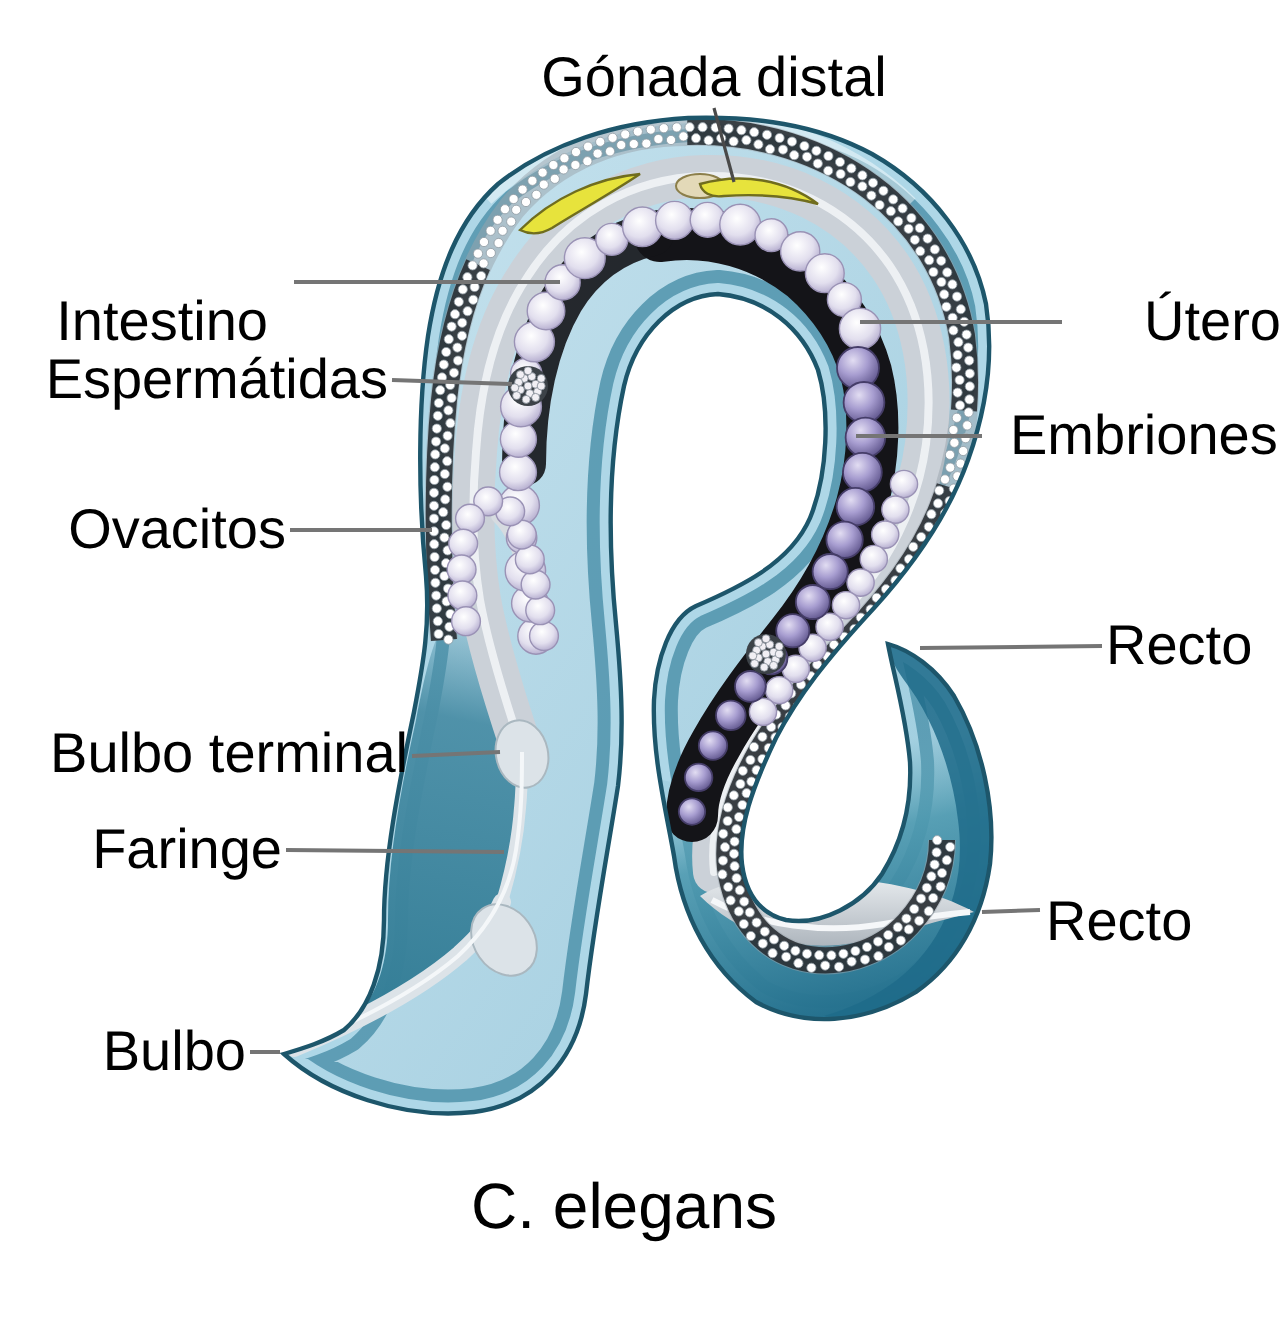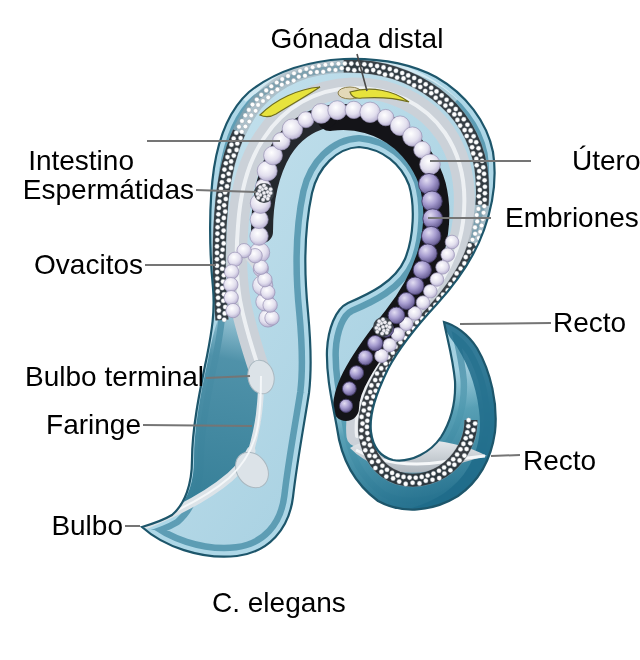--- a/index.html
+++ b/index.html
@@ -2,22 +2,22 @@
 <html style="--c-label_text: #000000; --c-leader_line: #757575; --c-body_light: #aed7e7; --c-body_edge_teal: #4f93ab; --c-interior_teal: #44899f; --c-tail_dark: #1f6b89; --c-outline: #1d566b; --c-intestine_gray: #cbd1d8; --c-uterus_black: #141418; --c-embryo_purple: #8d84b8; --c-oocyte_light: #e9e7f1; --c-gonad_yellow: #e7e33c; --c-germ_dot_white: #ffffff;"><head>
 <meta charset="utf-8">
 <style>
   html,body{margin:0;padding:0;background:#fff;}
   #stage{position:relative;width:640px;height:660px;background:#fff;overflow:hidden;
          font-family:Liberation Sans, sans-serif;}
   #art{position:absolute;left:0;top:0;}
   .lbl{position:absolute;font-size:28px;line-height:32px;color:var(--c-label_text,#000);
        white-space:nowrap;letter-spacing:0px;}
   .lbl.r{text-align:right;}
-  .caption{position:absolute;font-size:28px;line-height:32px;color:var(--c-label_text,#000);
-       }
+  .caption{position:absolute;font-size:32px;line-height:32px;color:var(--c-label_text,#000);
+       text-align:center;}
 </style>
 </head>
 <body>
 
 <div id="stage">
 
 <svg id="art" width="640" height="660" viewBox="0 0 640 660">
   <defs>
     <linearGradient id="gradBody" x1="0" y1="0" x2="1" y2="1">
       <stop offset="0" stop-color="#c9e4ef"></stop>

